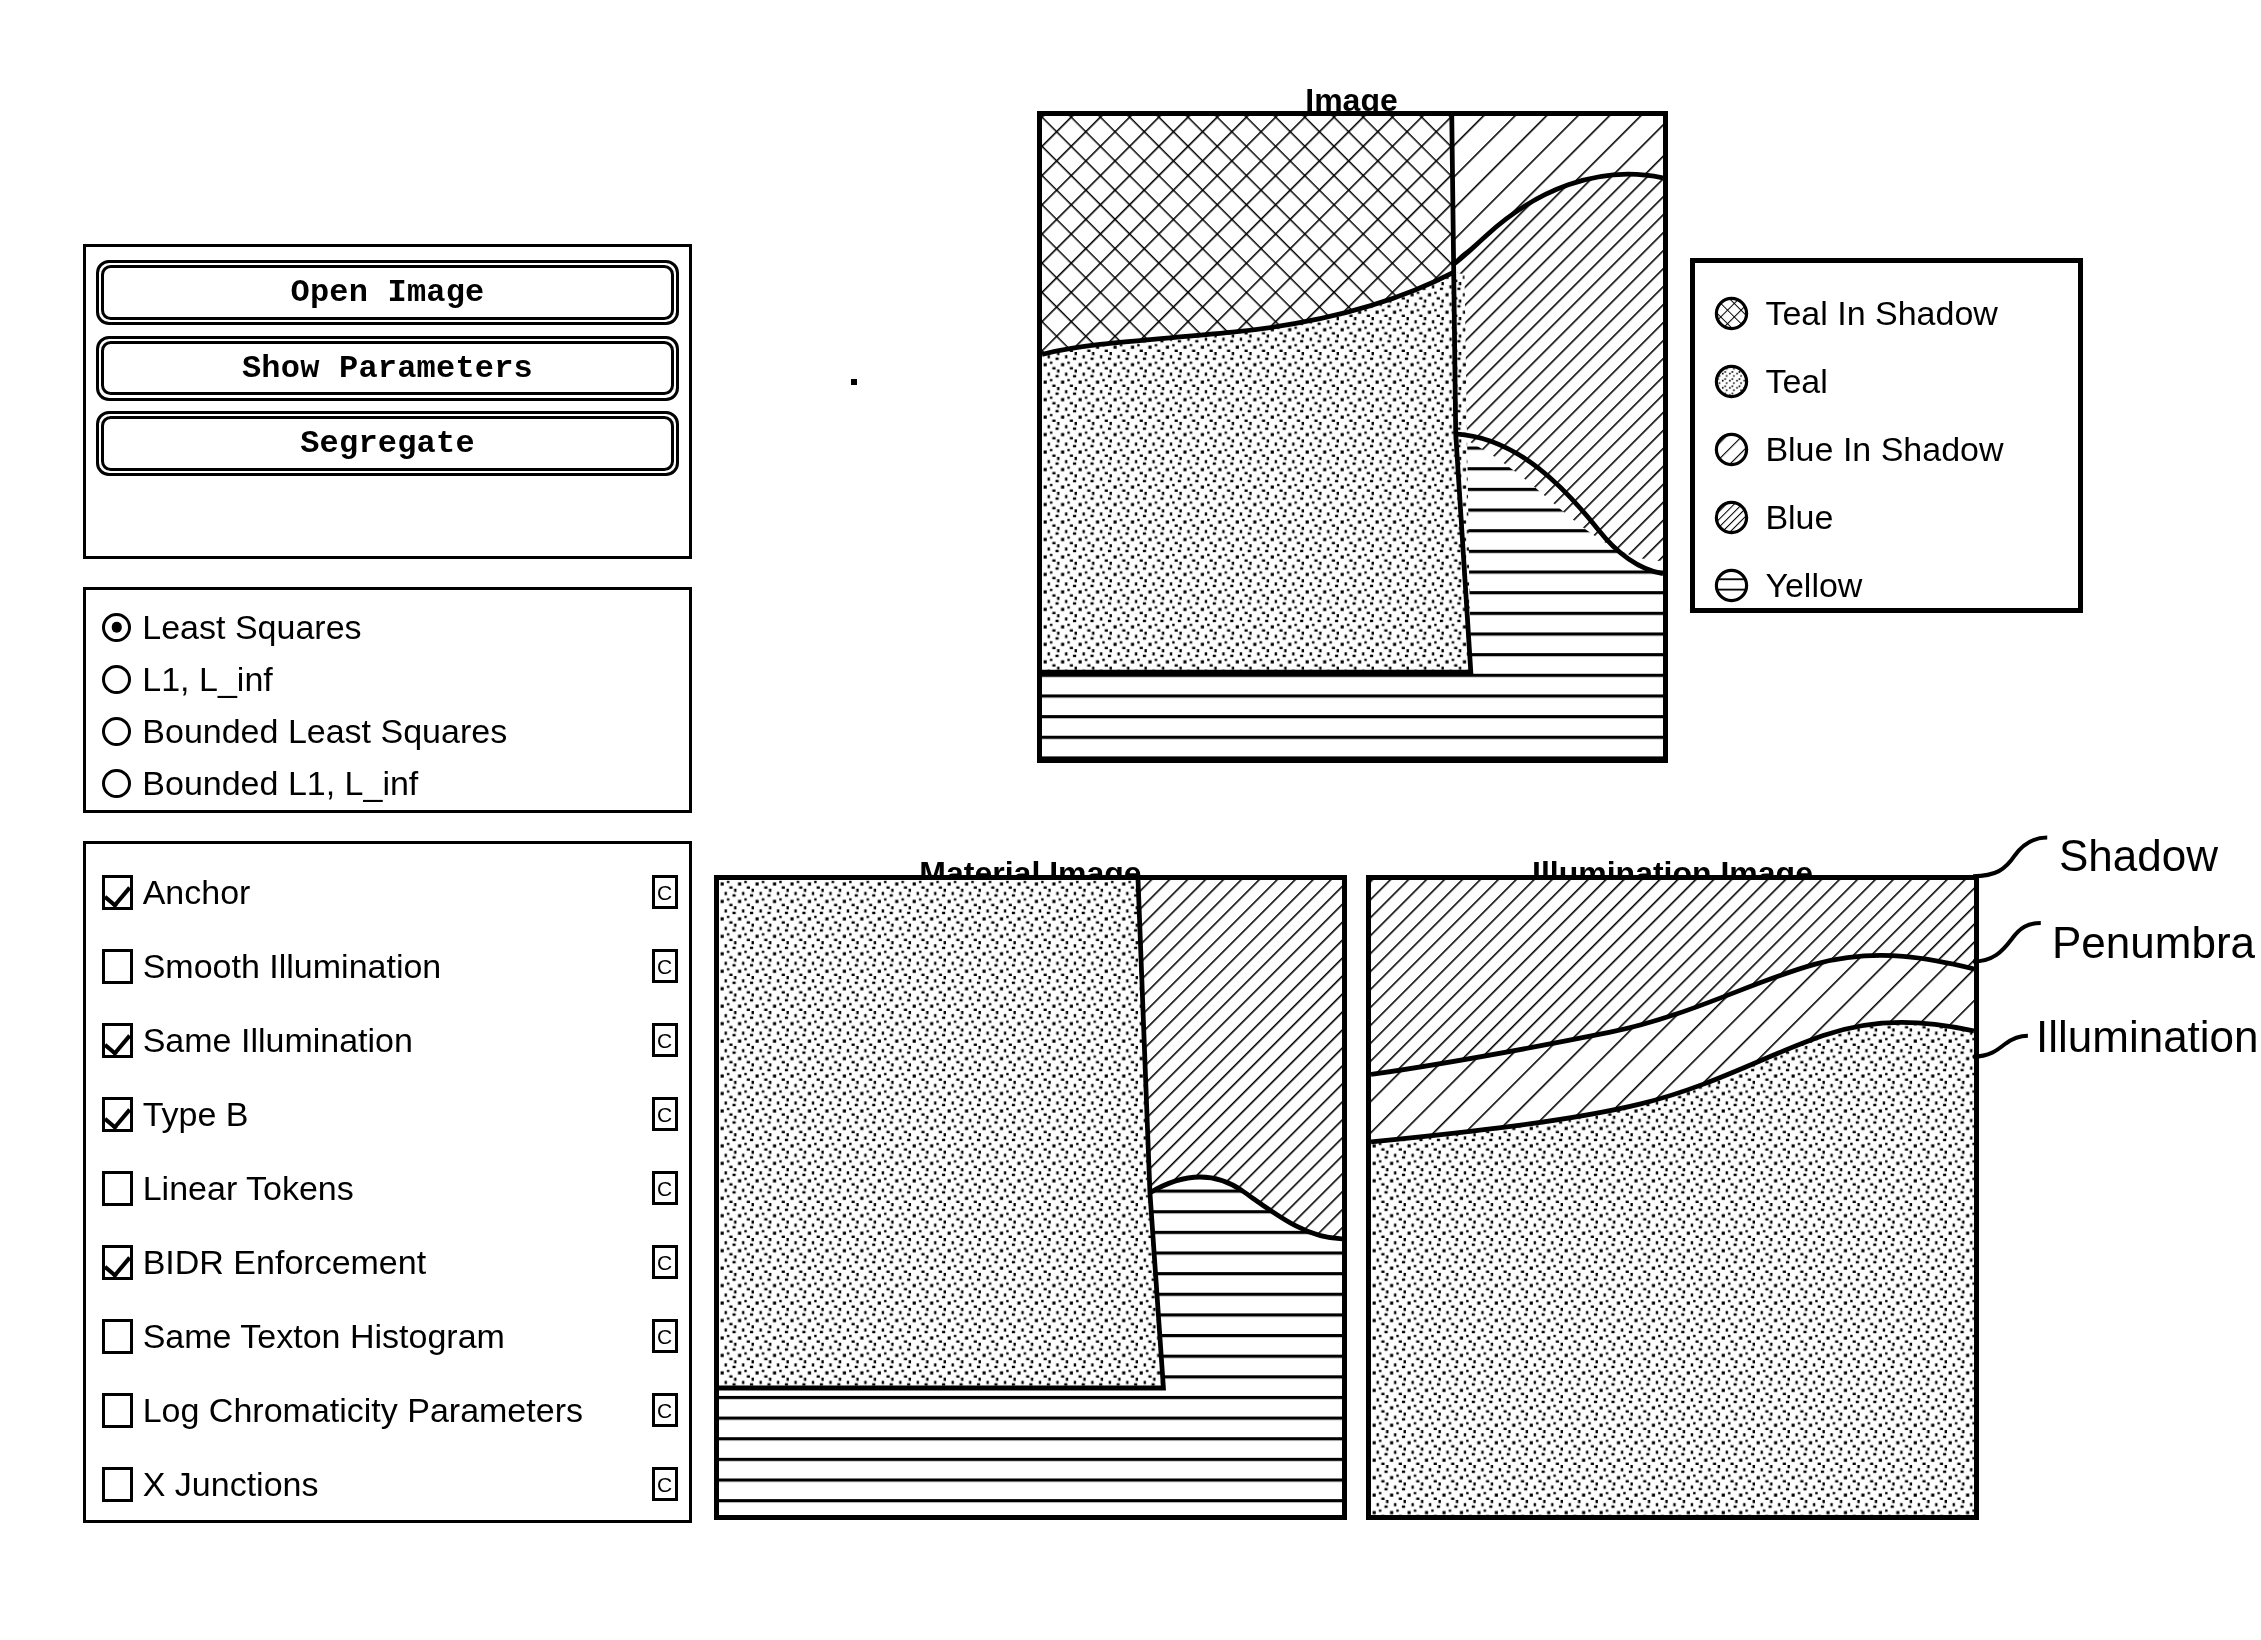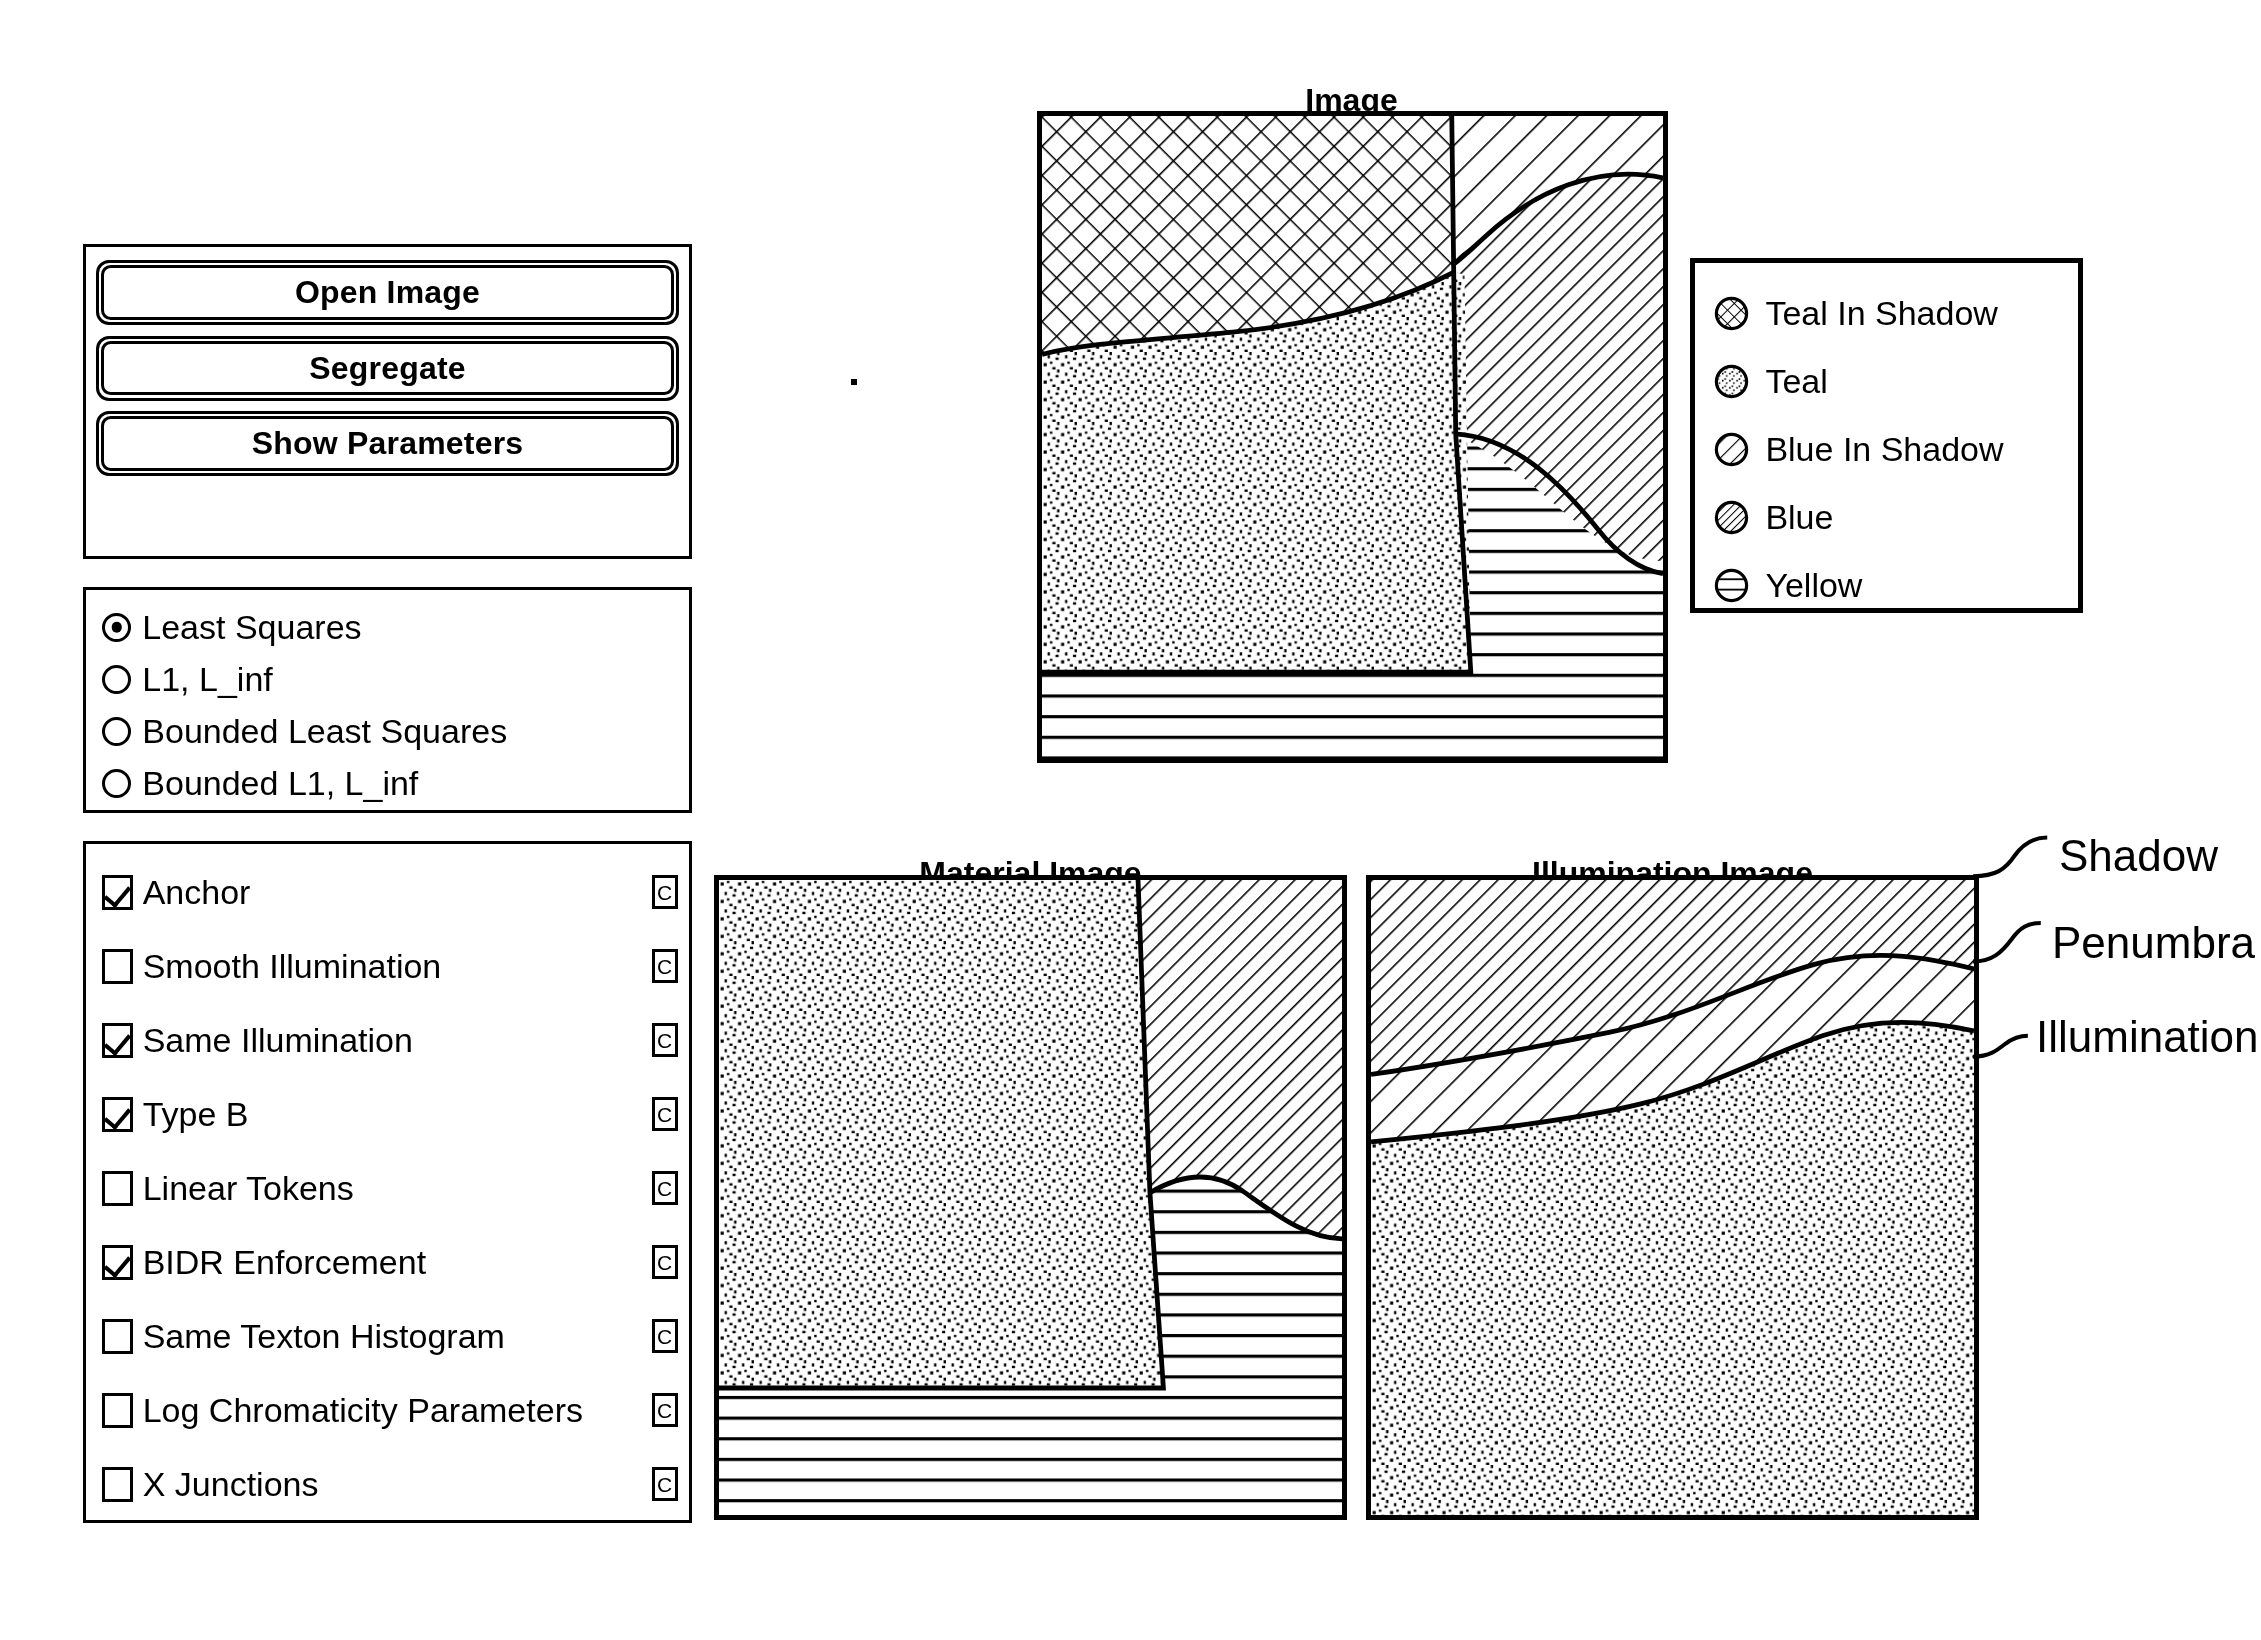--- a/index.html
+++ b/index.html
@@ -23,20 +23,21 @@
     background: #ffffff;
     border: 3.2px solid #000;
     box-sizing: border-box;
   }
 
   
   #buttons-panel {
     left: 83px;  top: 244px;  width: 609px; height: 315px;
     padding: 13px 10px;
     box-sizing: border-box;
+    font-family: Liberation Mono, monospace;
   }
   .btn-outer {
     border: 3.2px solid #000;
     border-radius: 13px;
     padding: 2.4px;
     margin-bottom: 10.5px;
     background: #fff;
     box-sizing: border-box;
     height: 65px;
   }
@@ -255,26 +256,26 @@
 </svg>
 
 <div class="panel" id="buttons-panel">
   <div class="btn-outer">
     <div class="btn-inner">
         <span class="btn-label">Open Image</span>
       </div>
   </div>
   <div class="btn-outer">
     <div class="btn-inner">
-        <span class="btn-label">Segregate</span>
+        <span class="btn-label">Show Parameters</span>
       </div>
   </div>
   <div class="btn-outer">
     <div class="btn-inner">
-        <span class="btn-label">Show Parameters</span>
+        <span class="btn-label">Segregate</span>
       </div>
   </div>
 </div>
 
 <div class="panel" id="radio-panel">
   <div class="radio-row">
     <span class="radio-mark checked"></span>
     <span class="radio-label">Least Squares</span>
   </div>
   <div class="radio-row">

